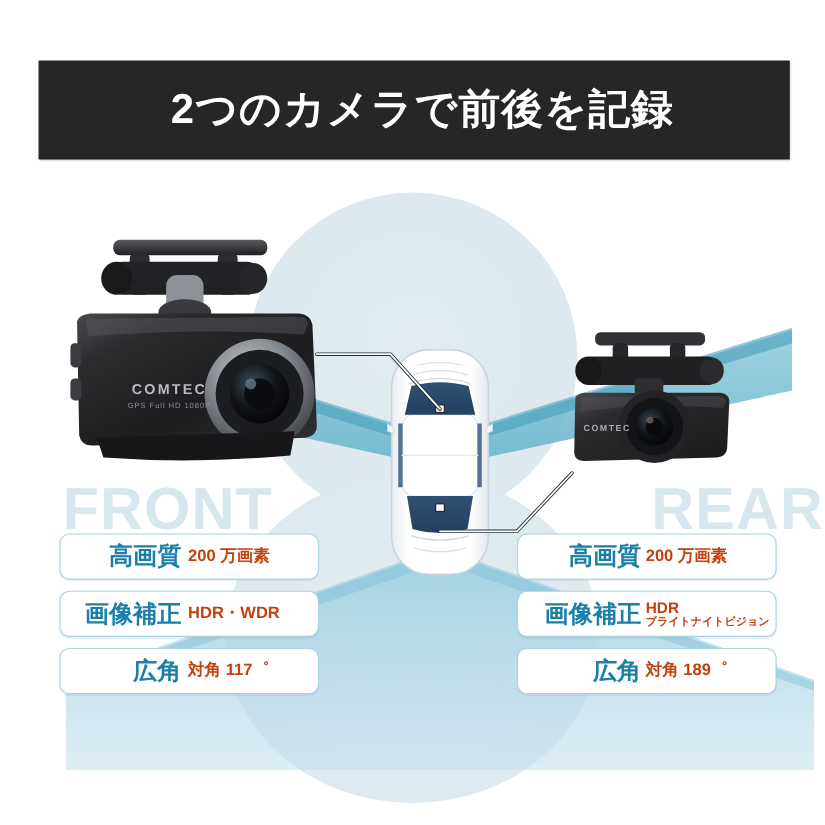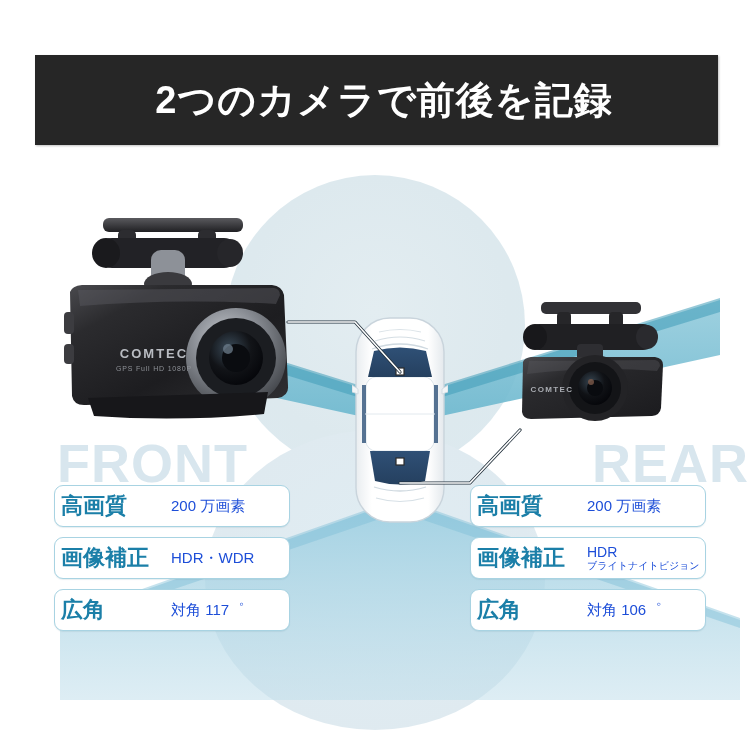--- a/index.html
+++ b/index.html
@@ -94,28 +94,28 @@
     border-radius: 9px;
     display: flex;
     align-items: center;
     box-shadow: 0 1px 1px rgba(120,160,180,0.18);
   }
   .spec-label {
     color: #1b7fa8;
     font-size: 22px;
     font-weight: bold;
     line-height: 1;
-    text-align: left;
+    text-align: right;
     flex: 0 0 auto;
     white-space: nowrap;
   }
   .spec-value {
-    color: #1d4ed8;
+    color: #c2410c;
     font-size: 15px;
-    font-weight: normal;
+    font-weight: bold;
     line-height: 1.12;
     white-space: nowrap;
     flex: 1 1 auto;
   }
   
   #spec-col-front .spec-label { width: 110px; padding-left: 6px; }
   #spec-col-front .spec-value { padding-left: 6px; }
   
   #spec-col-rear .spec-label { width: 112px; padding-left: 6px; }
   #spec-col-rear .spec-value { padding-left: 4px; }
@@ -334,17 +334,17 @@
     </div>
     <div class="spec-box">
       <div class="spec-label">画像補正</div>
       <div class="spec-value spec-value-2line">
         <span>HDR</span>
         <span class="l2">ブライトナイトビジョン</span>
       </div>
     </div>
     <div class="spec-box">
       <div class="spec-label">広角</div>
-      <div class="spec-value">対角 106゜</div>
+      <div class="spec-value">対角 189゜</div>
     </div>
   </div>
 
 </div>
 
 </body></html>

